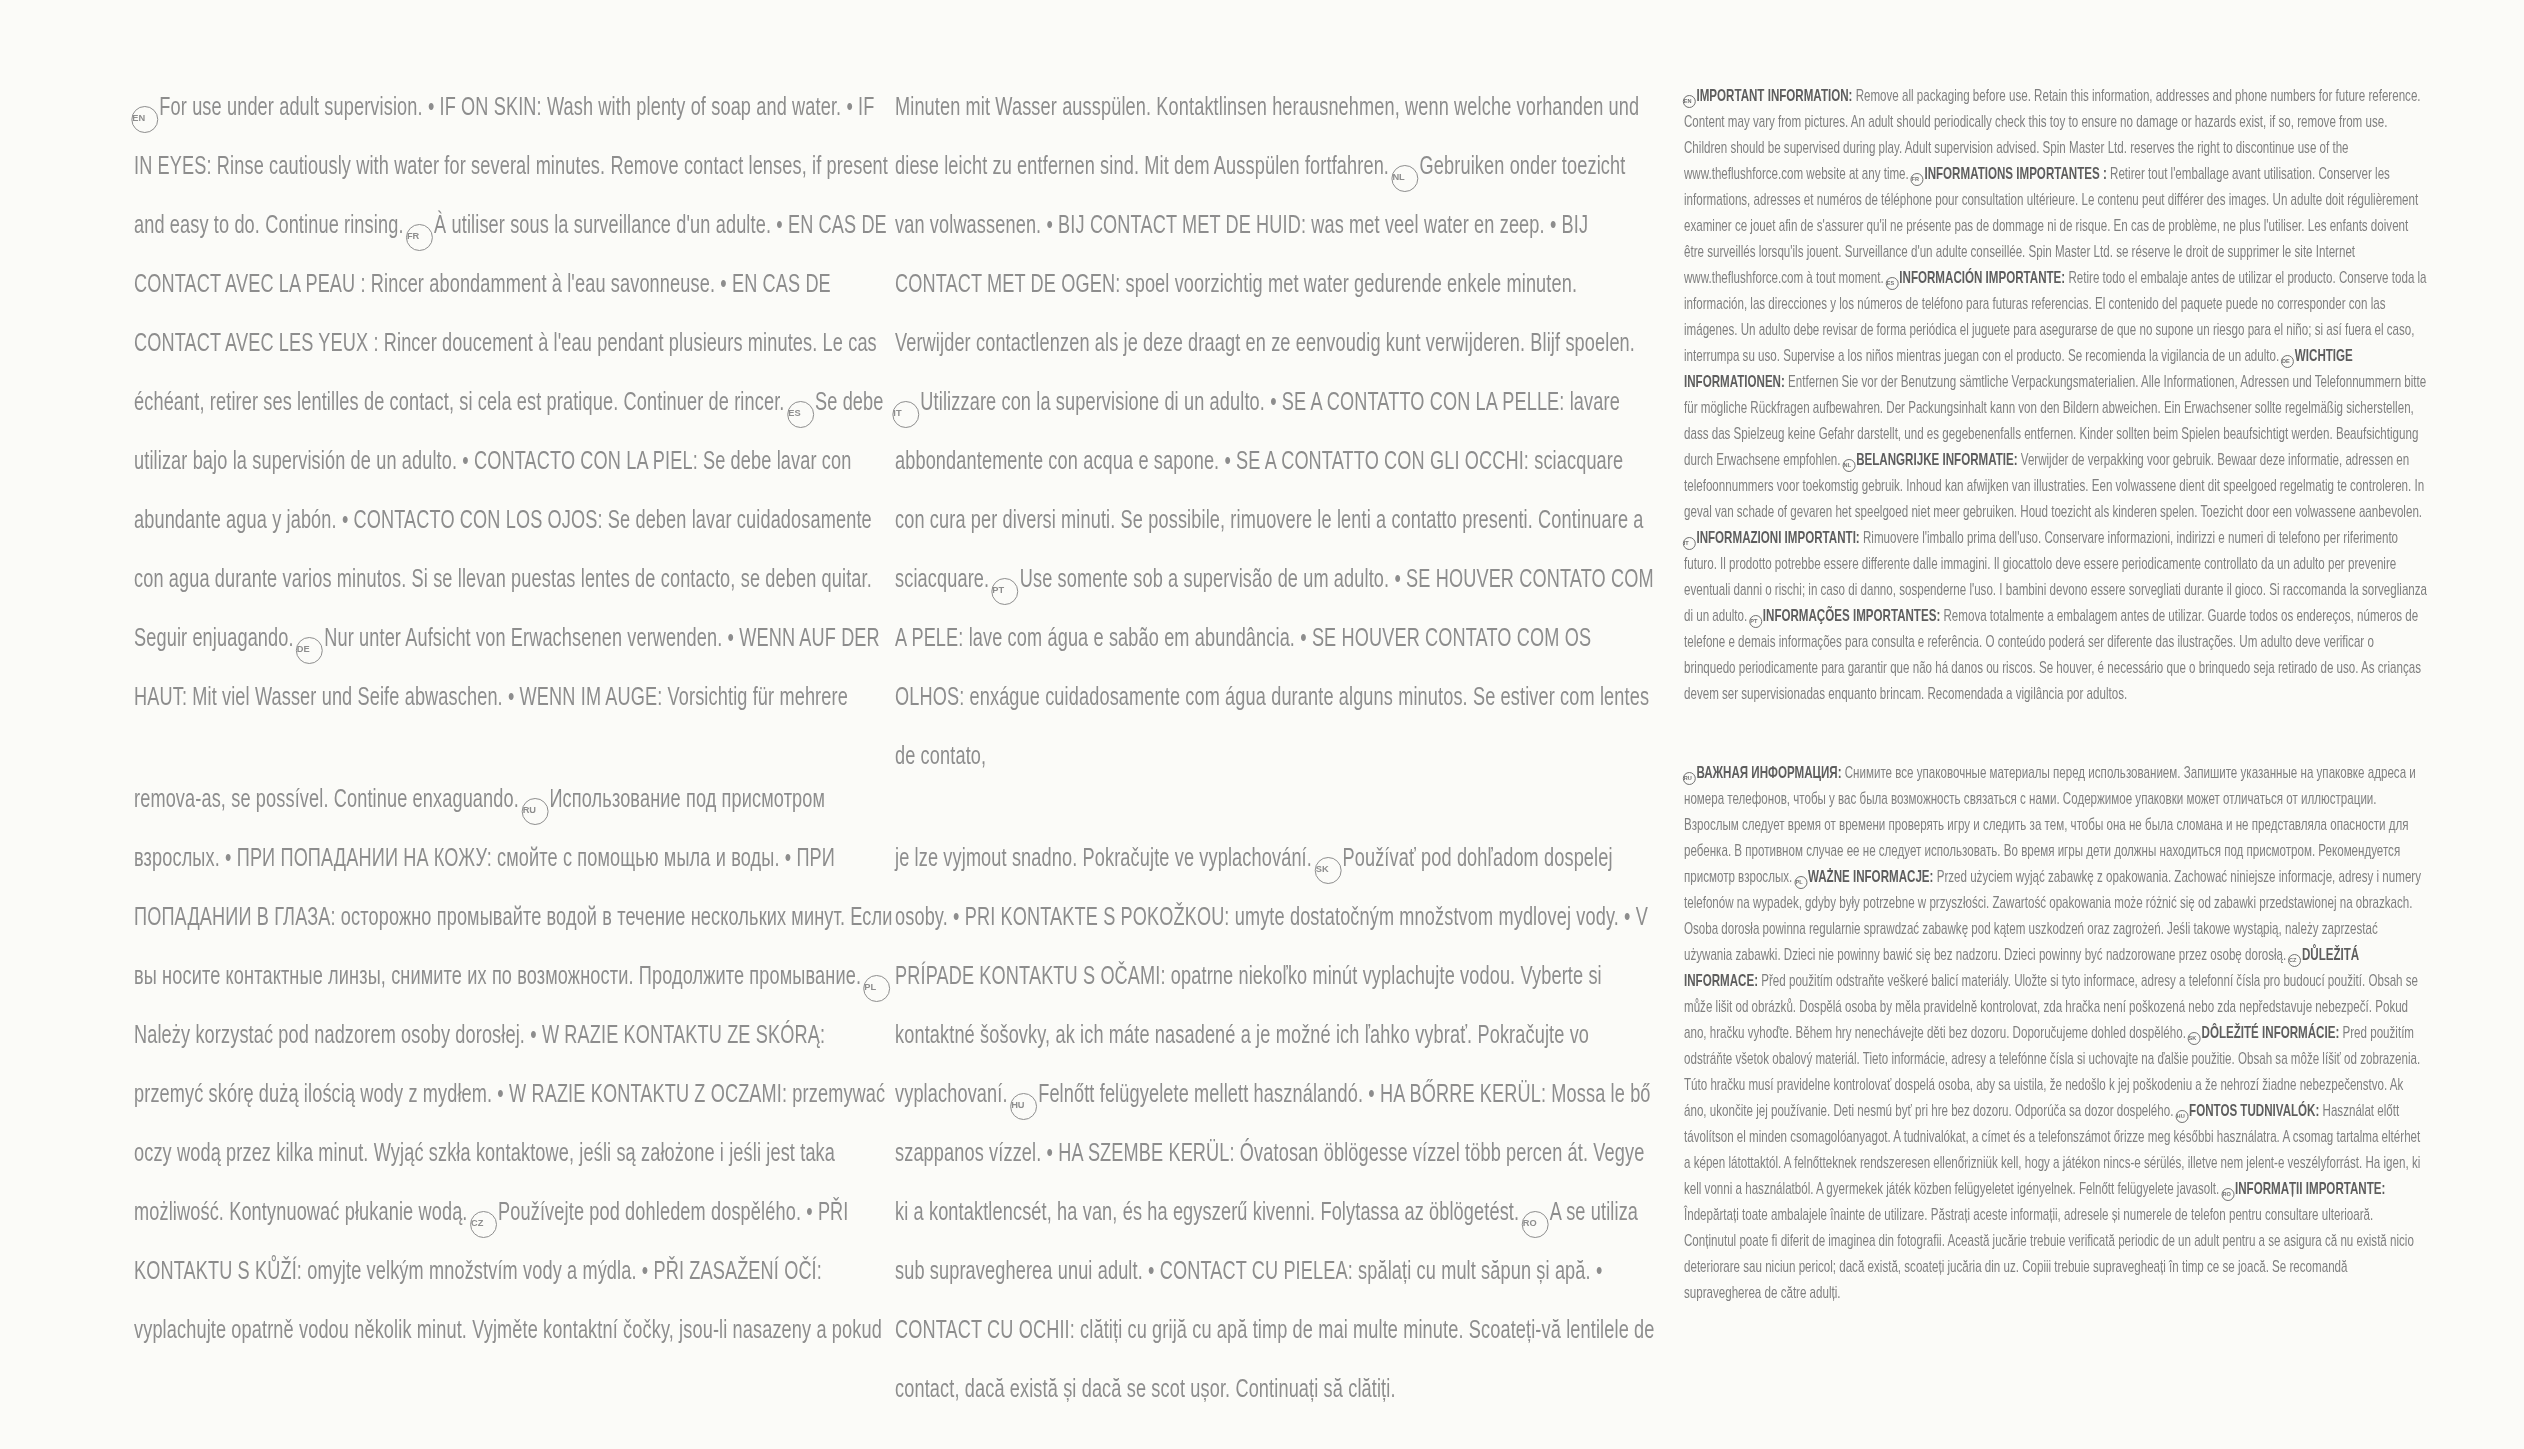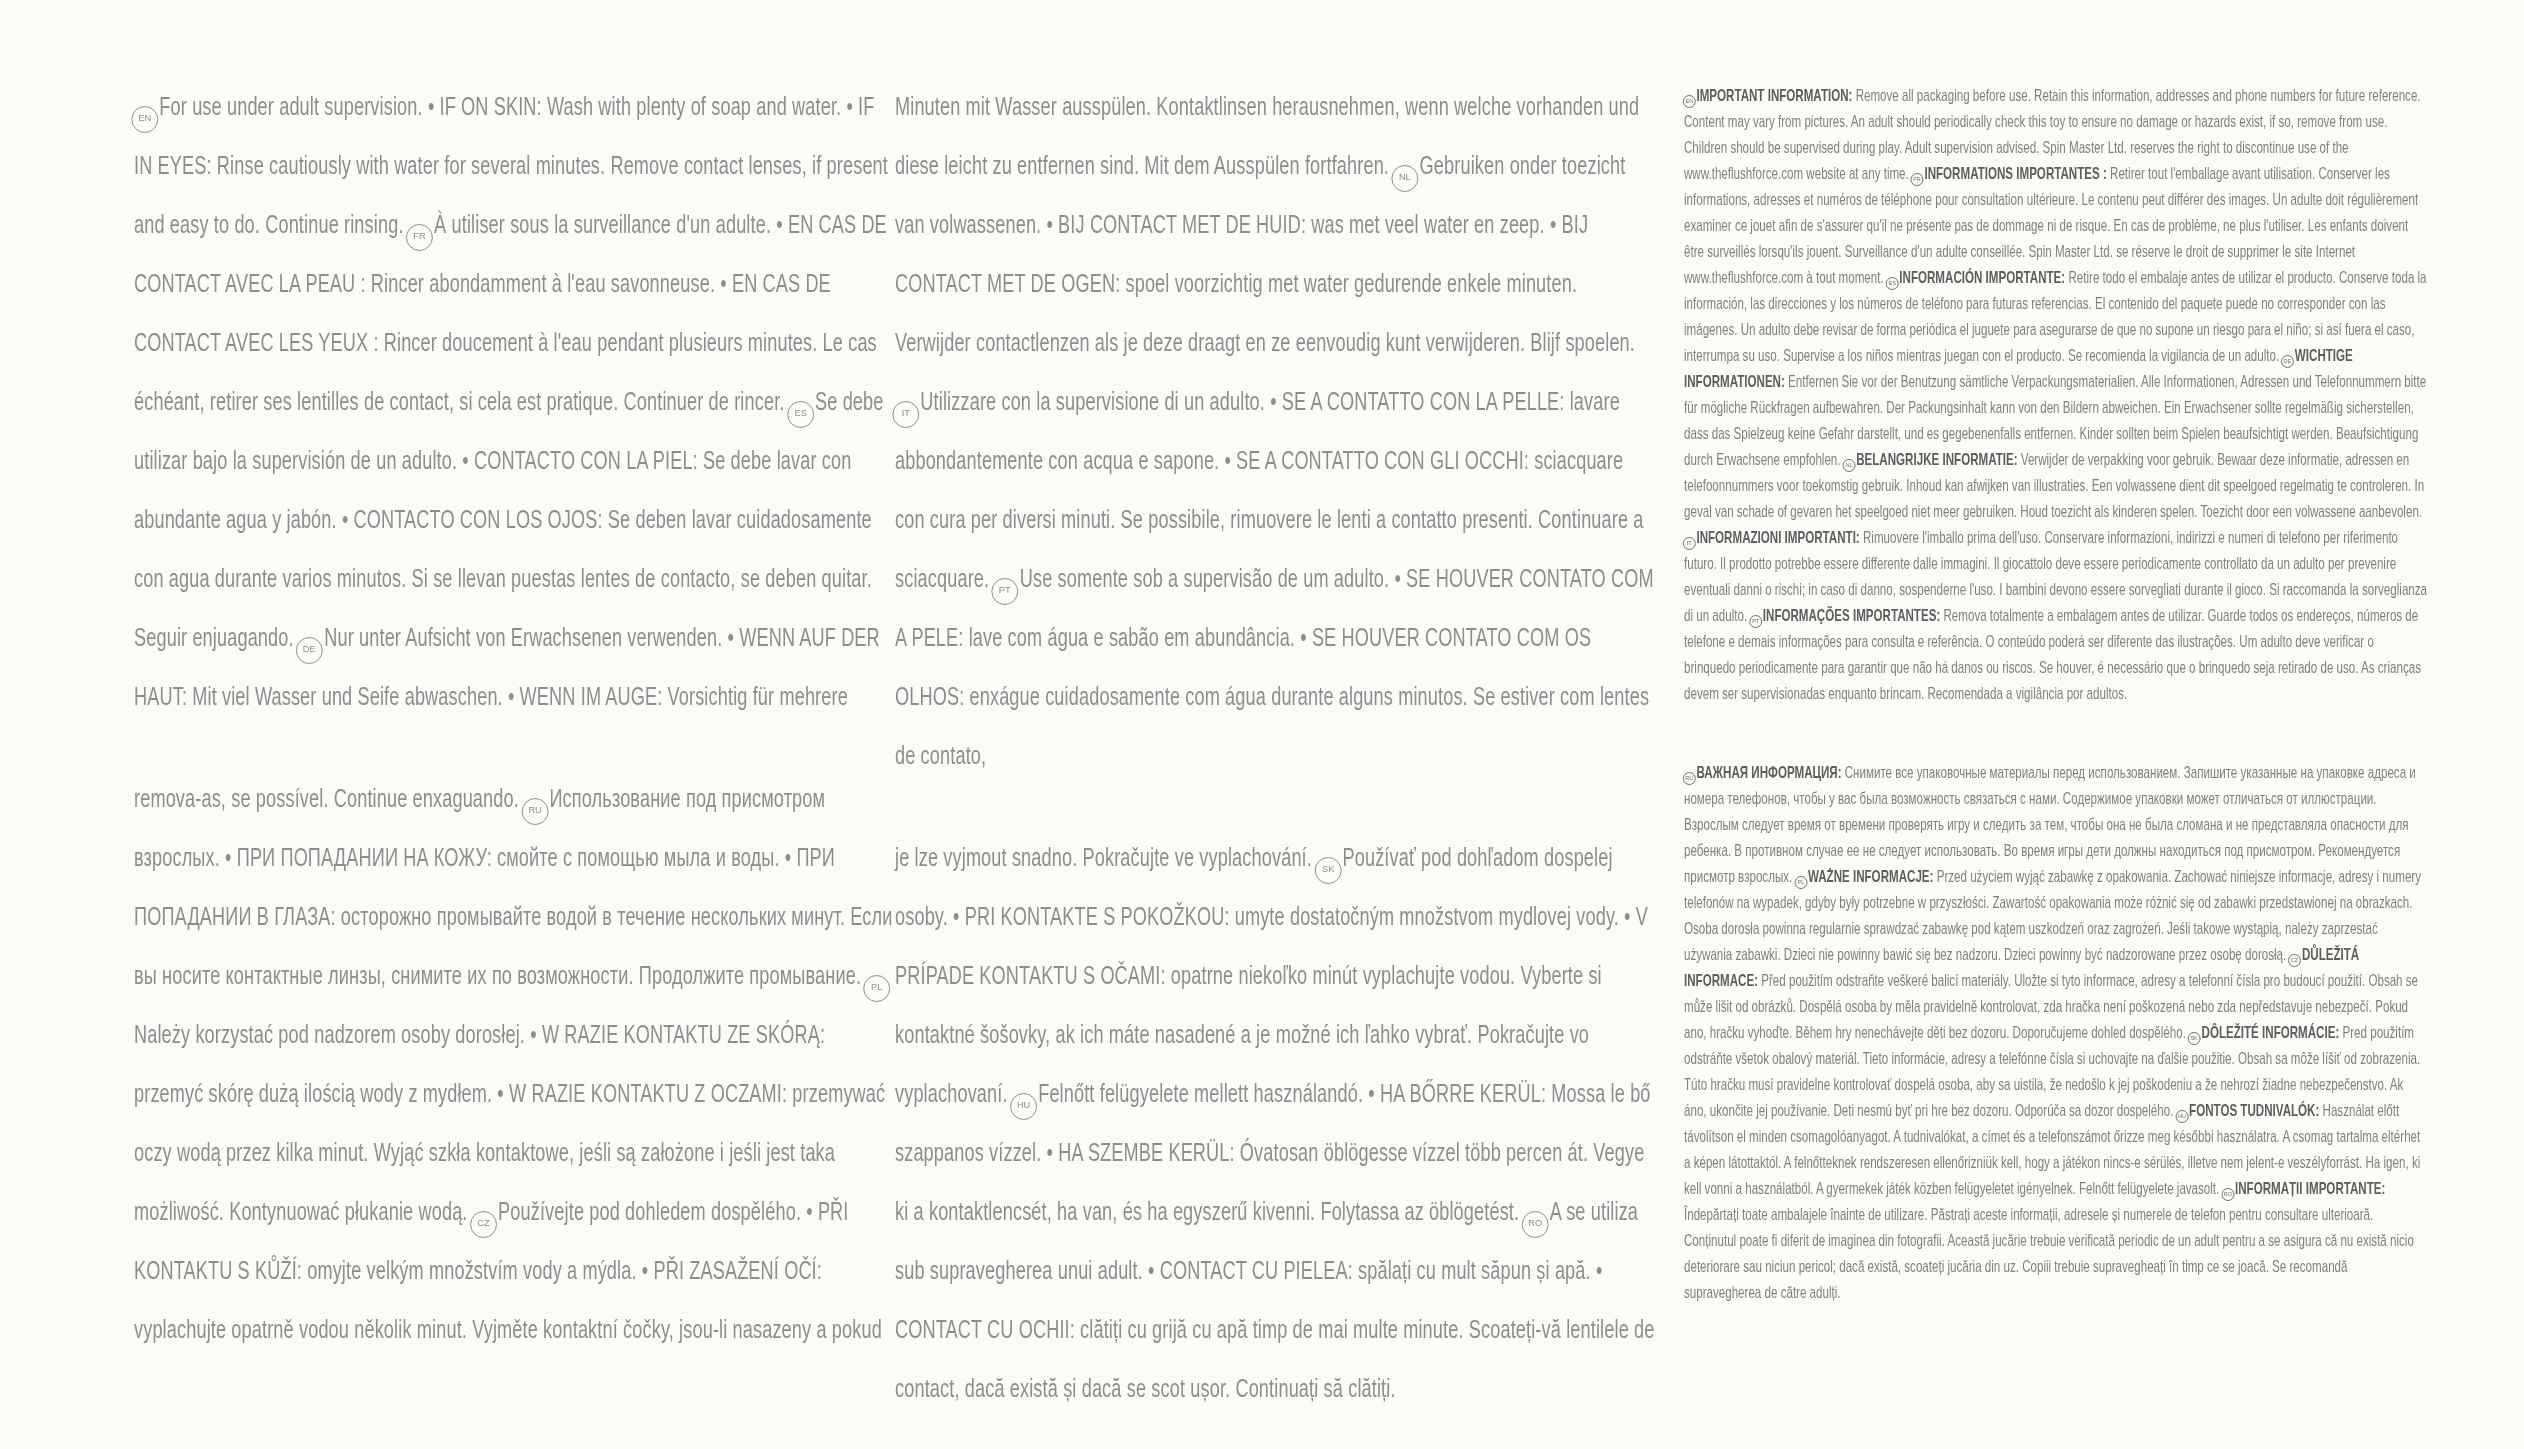--- a/index.html
+++ b/index.html
@@ -31,23 +31,22 @@
   #col-left   { left: 134px;  top: 77px; }
   #col-middle { left: 895px;  top: 77px; }
   #col-right  { left: 1684px; top: 82px; }
   .para { margin: 0; }
   .large .para + .para { margin-top: 43px; }
   .small .para + .para { margin-top: 53px; }
   .bold { font-weight: bold; color: #5d5d5d; }
   .badge {
     display: inline-block;
     box-sizing: border-box;
-    text-align: center;
     border-radius: 50%;
-    font-weight: normal;
+    font-weight: bold;
     letter-spacing: 0;
   }
   .large .badge {
     width: 27px; height: 27px; line-height: 23.4px;
     border: 1.9px solid #8d8d8d;
     font-size: 9.3px;
     color: #8d8d8d;
     margin: 0 7.5px 0 1.9px;
     vertical-align: -5.6px;
     transform: scaleX(1.43);

